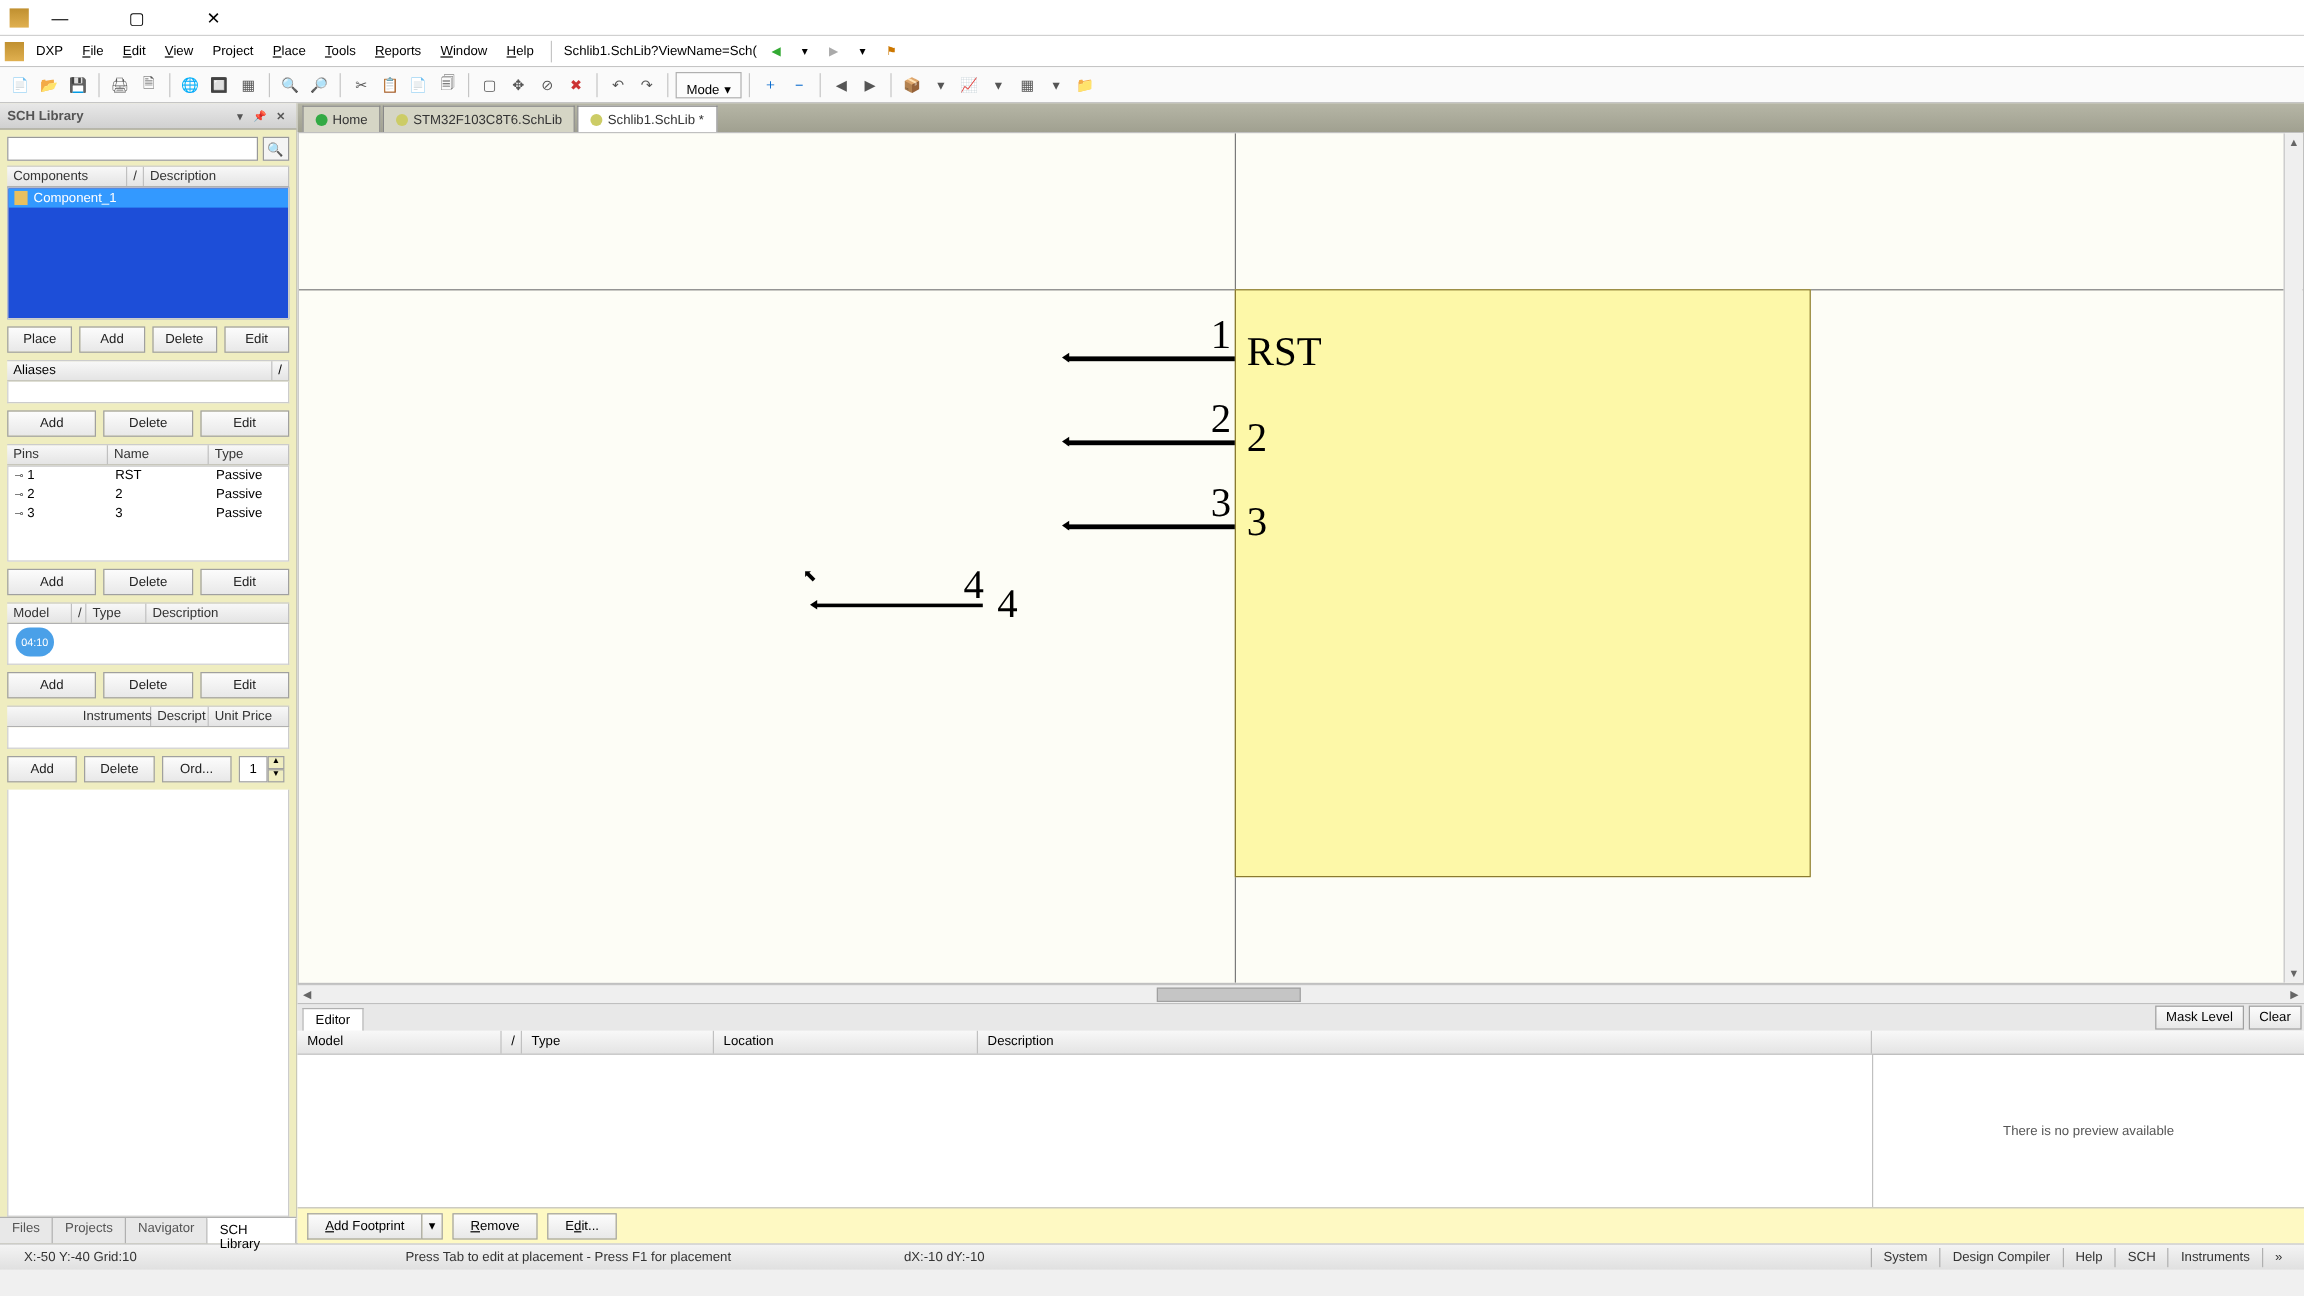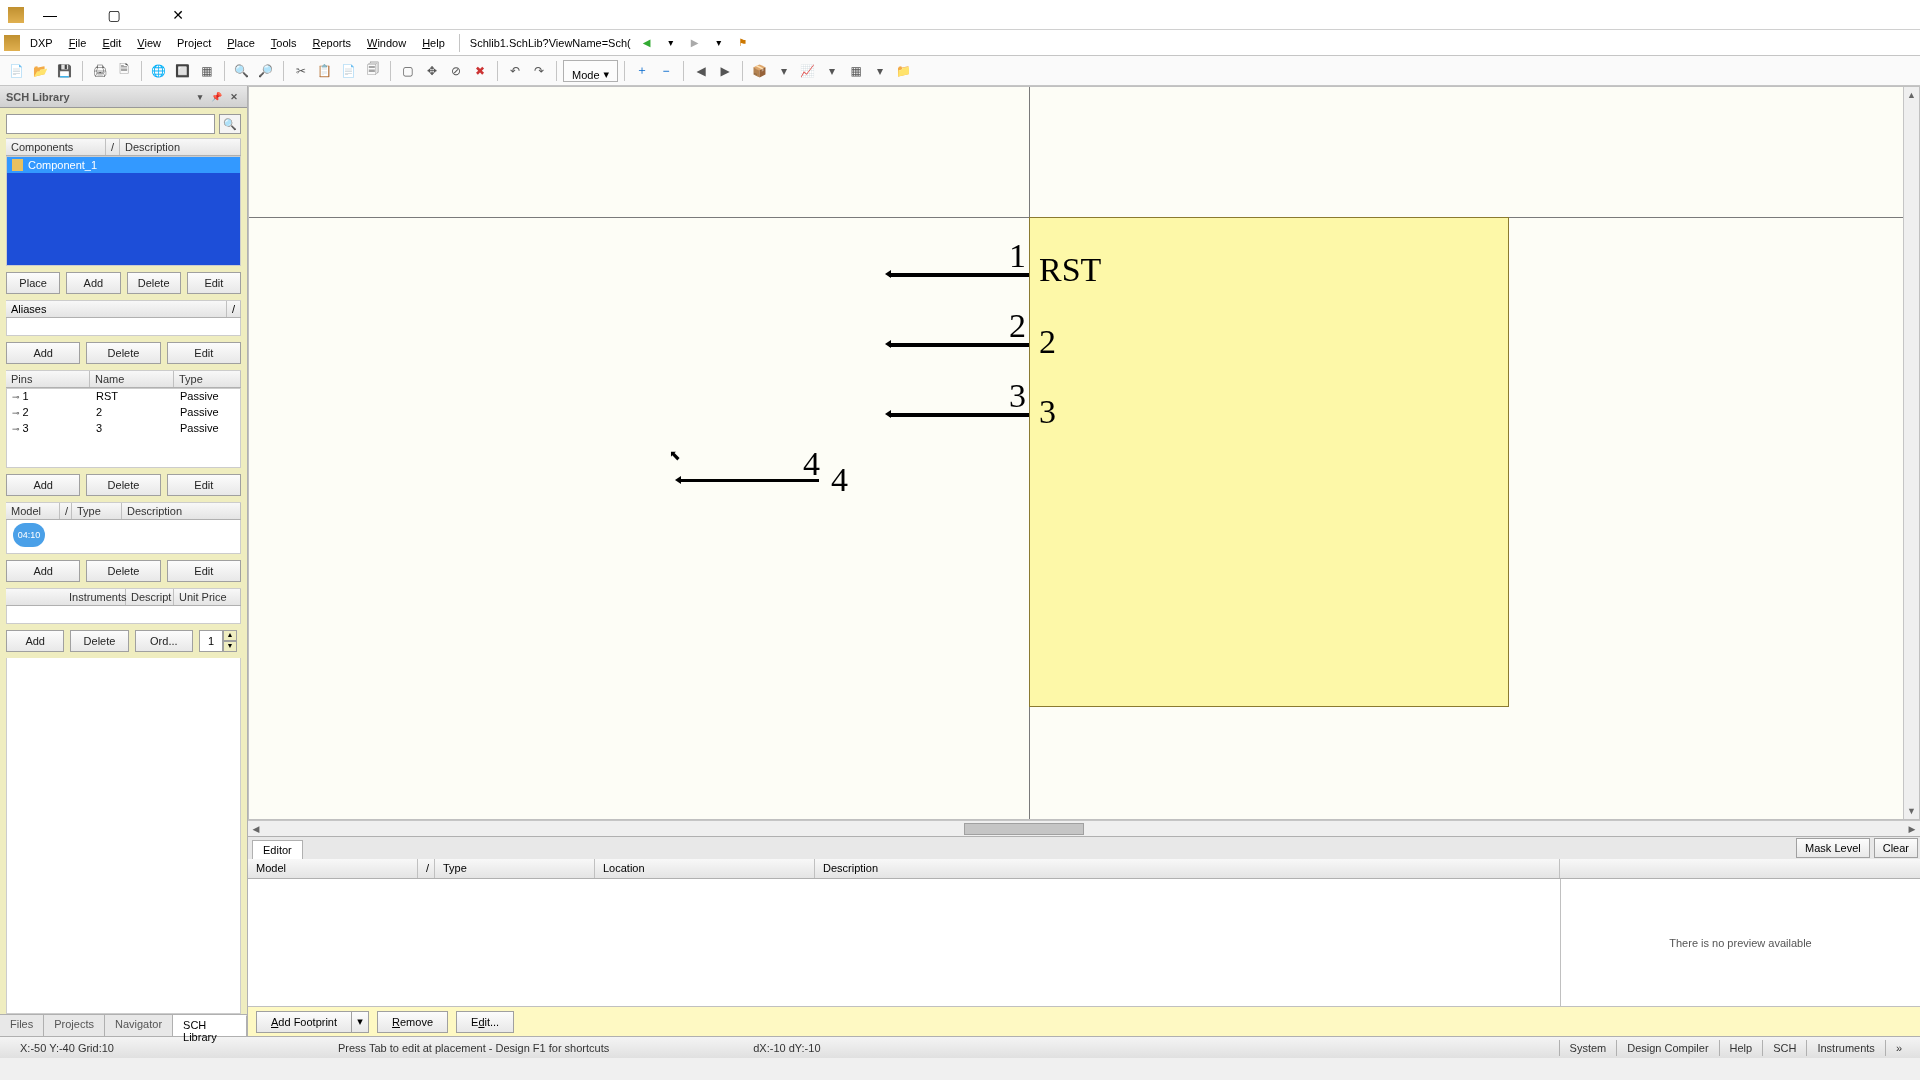--- a/index.html
+++ b/index.html
@@ -297,20 +297,34 @@
     <div class="blank-body" style="flex:1; min-height:40px;"></div>
     <div class="side-tabs">
       <div class="tab">Files</div>
       <div class="tab">Projects</div>
       <div class="tab">Navigator</div>
       <div class="tab active">SCH Library</div>
     </div>
   </div>
 
   <div class="editor-area">
+    <div class="ed-tabs">
+      <div class="ed-tab home">
+          <span class="dot"></span>
+          <span>Home</span>
+        </div>
+      <div class="ed-tab">
+          <span class="dot" style="background:#cc6;"></span>
+          <span>STM32F103C8T6.SchLib</span>
+        </div>
+      <div class="ed-tab active">
+          <span class="dot" style="background:#cc6;"></span>
+          <span>Schlib1.SchLib *</span>
+        </div>
+    </div>
     <div class="canvas-wrap">
       <div class="vrule"></div>
       <div class="hrule"></div>
       <div class="comp-rect"></div>
 
       <div class="pin-line" style="left:640px; top:186px; width:140px;"></div>
       <div class="pin-end" style="left:636px; top:183px;"></div>
       <div class="pin-num" style="left:760px; top:150px;">1</div>
       <div class="pin-lbl" style="left:790px; top:164px;">RST</div>
 
@@ -371,21 +385,21 @@
         </div>
         <button><u>R</u>emove</button>
         <button>E<u>d</u>it...</button>
       </div>
     </div>
   </div>
 </div>
 
 <div class="statusbar">
   <div class="seg">X:-50 Y:-40  Grid:10</div>
-  <div class="seg" style="margin-left:200px;">Press Tab to edit at placement - Design F1 for shortcuts</div>
+  <div class="seg" style="margin-left:200px;">Press Tab to edit at placement - Press F1 for placement</div>
   <div class="seg" style="margin-left:120px;">dX:-10 dY:-10</div>
   <div class="spacer"></div>
   <div class="rbtn">System</div>
   <div class="rbtn">Design Compiler</div>
   <div class="rbtn">Help</div>
   <div class="rbtn">SCH</div>
   <div class="rbtn">Instruments</div>
   <div class="rbtn">»</div>
 </div>
 

